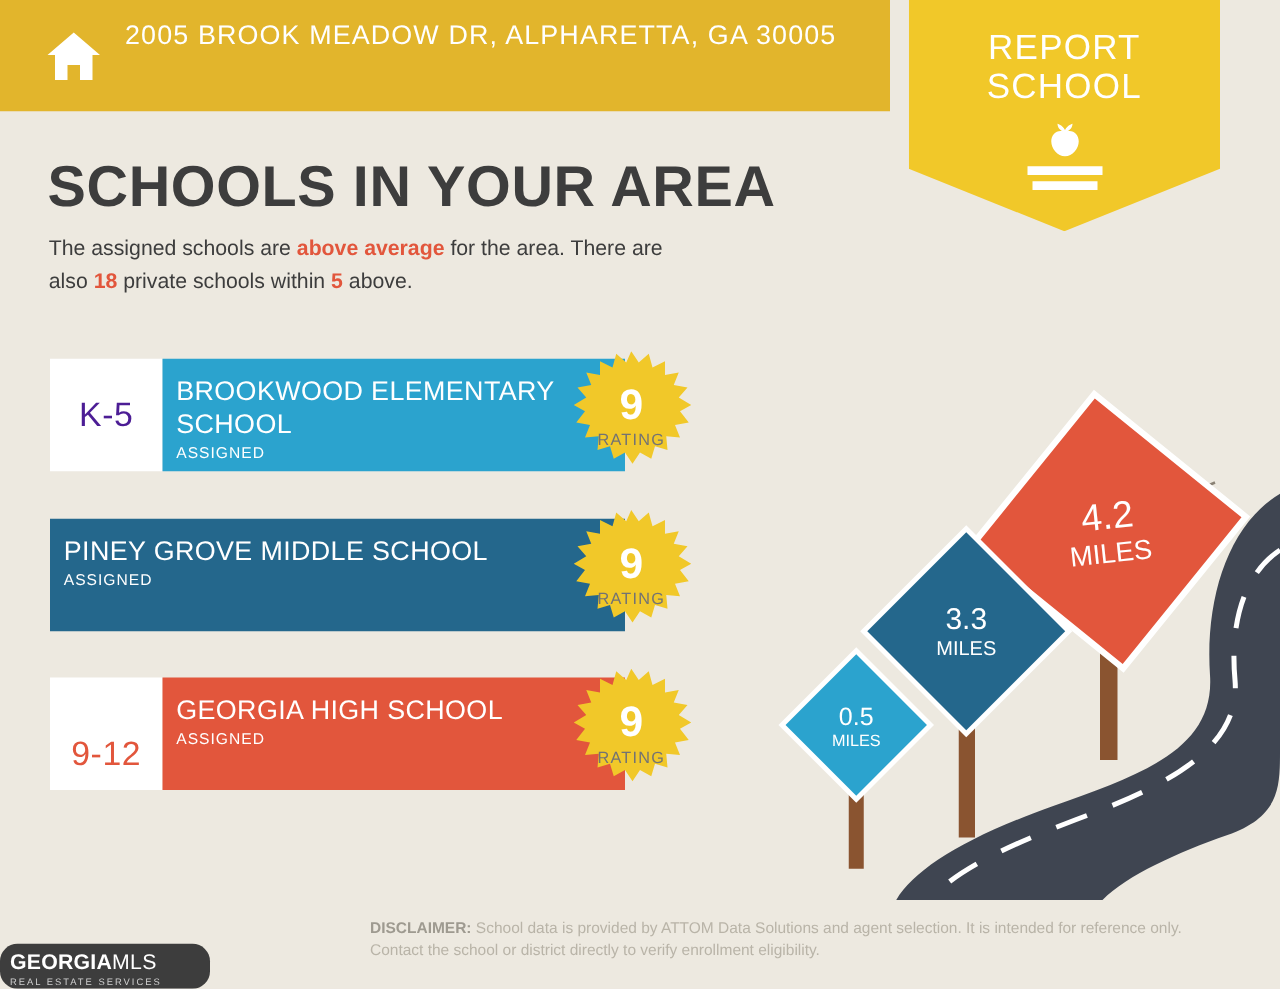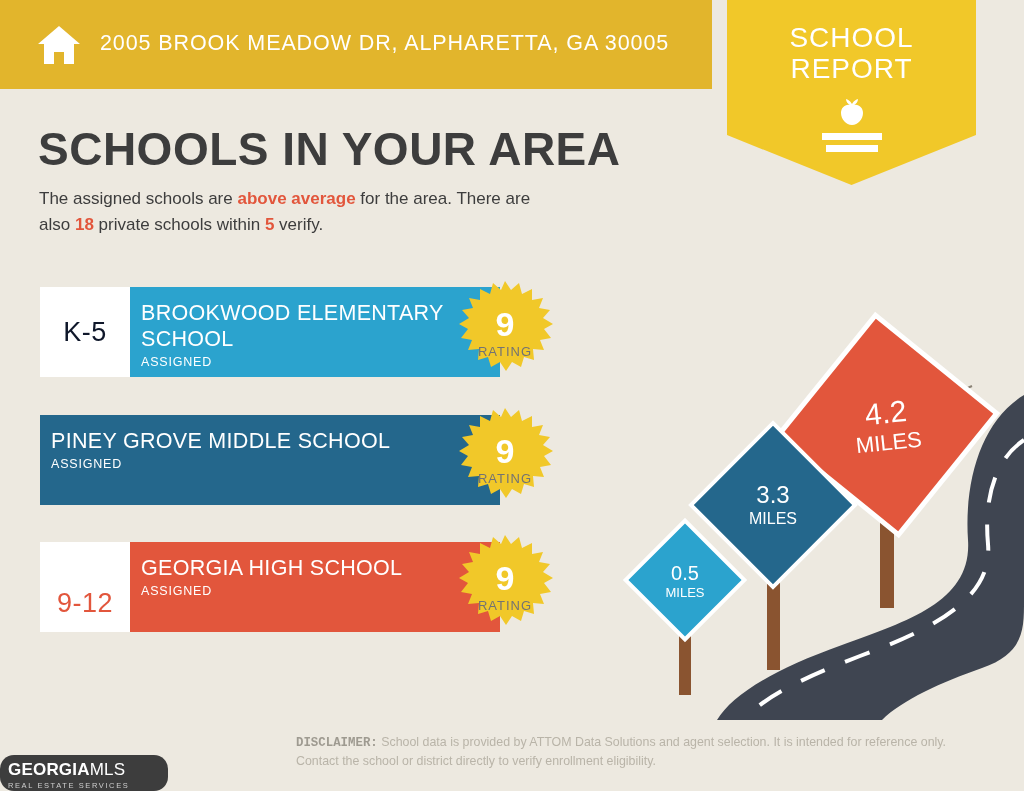--- a/index.html
+++ b/index.html
@@ -22,21 +22,21 @@
     background: #e3b party;
   }
   .header-bar {
     background: #e2b52c;
   }
   .home-icon {
     position: absolute; left: 36px; top: 22px;
     width: 46px; height: 46px;
   }
   .header-address {
-    position: absolute; left: 100px; top: 31px;
+    position: absolute; left: 100px; top: 16px;
     font-size: 21.5px; letter-spacing: 0.9px;
     color: #ffffff; font-weight: normal;
     white-space: nowrap;
   }
 
   
   .badge {
     position: absolute; left: 727px; top: 0;
     width: 249px; height: 185px;
     background: #f1c829;
@@ -72,21 +72,21 @@
     width: 460px; height: 90px;
     display: flex;
   }
   .grade-box {
     width: 90px; height: 90px;
     background: #ffffff;
     display: flex; align-items: center; justify-content: center;
     flex: 0 0 90px;
   }
   .grade-text {
-    font-size: 27px; color: #0f172a; letter-spacing: 0.5px;
+    font-size: 27px; color: #4c1d95; letter-spacing: 0.5px;
   }
   .grade-text.red { color: #e2563c; margin-top: 32px; }
   .school-body {
     flex: 1; height: 90px; padding: 13px 0 0 11px;
     color: #ffffff;
   }
   .school-name {
     font-size: 21.5px; line-height: 26px; letter-spacing: 0.3px;
   }
   .school-tag {
@@ -127,21 +127,21 @@
     display: flex; align-items: center; gap: 7px;
   }
   .lr-text { font-size: 22px; color: #5c5c5c; letter-spacing: -0.3px; }
   .lr-text .bold { font-weight: bold; color: #4a4a4a; }
 
   .disclaimer {
     position: absolute; left: 296px; top: 733px;
     width: 690px;
     font-size: 12.4px; line-height: 18px; color: #b9b4a8;
   }
-  .disclaimer .dlabel { color: #9e9a90; font-weight: bold; font-family: Liberation Mono, monospace; }
+  .disclaimer .dlabel { color: #9e9a90; font-weight: bold; }
 
   .gmls {
     position: absolute; left: 0; top: 755px;
     width: 168px; height: 36px;
     background: #3d3d3d;
     padding: 5px 0 0 8px;
     border-radius: 14px;
   }
   .gmls .g1 { font-size: 17px; color: #ffffff; letter-spacing: 0.2px; }
   .gmls .g1 .thin { font-weight: normal; }
@@ -153,35 +153,35 @@
 <div id="page">
 
   <div class="header-bar"></div>
   <svg class="home-icon" viewBox="0 0 46 46">
     <path d="M23 4 L44 22 L38 22 L38 42 L28 42 L28 30 L18 30 L18 42 L8 42 L8 22 L2 22 Z" fill="#ffffff"></path>
   </svg>
   <div class="header-address">2005 BROOK MEADOW DR, ALPHARETTA, GA 30005</div>
 
   <div class="badge">
     <div class="badge-title">
+      <div>REPORT</div>
       <div>SCHOOL</div>
-      <div>REPORT</div>
     </div>
     <svg class="badge-emblem" viewBox="0 0 80 60">
       <path d="M40 6 c-2 -4 -6 -5 -6 -5 c0 3 2 5 4 6 c-5 -1 -9 3 -9 8 c0 6 5 12 11 12 c6 0 11 -6 11 -12 c0 -5 -4 -9 -9 -8 c2 -1 4 -3 4 -6 c0 0 -4 1 -6 5 z" fill="#ffffff"></path>
       <rect x="10" y="35" width="60" height="7" fill="#ffffff"></rect>
       <rect x="14" y="47" width="52" height="7" fill="#ffffff"></rect>
     </svg>
   </div>
 
   <div class="headline">SCHOOLS IN YOUR AREA</div>
 
   <div class="subhead">
     <span>The assigned schools are </span><b class="orange">above average</b><span> for the area. There are</span><br>
-    <span>also </span><b class="orange">18</b><span> private schools within </span><b class="orange">5</b><span> verify.</span>
+    <span>also </span><b class="orange">18</b><span> private schools within </span><b class="orange">5</b><span> above.</span>
   </div>
 
   <div class="school-row row-1">
     <div class="grade-box">
       <span class="grade-text">K-5</span>
     </div>
     <div class="school-body c-blue-light">
       <div class="school-name">BROOKWOOD ELEMENTARY SCHOOL</div>
       <div class="school-tag">ASSIGNED</div>
     </div>

